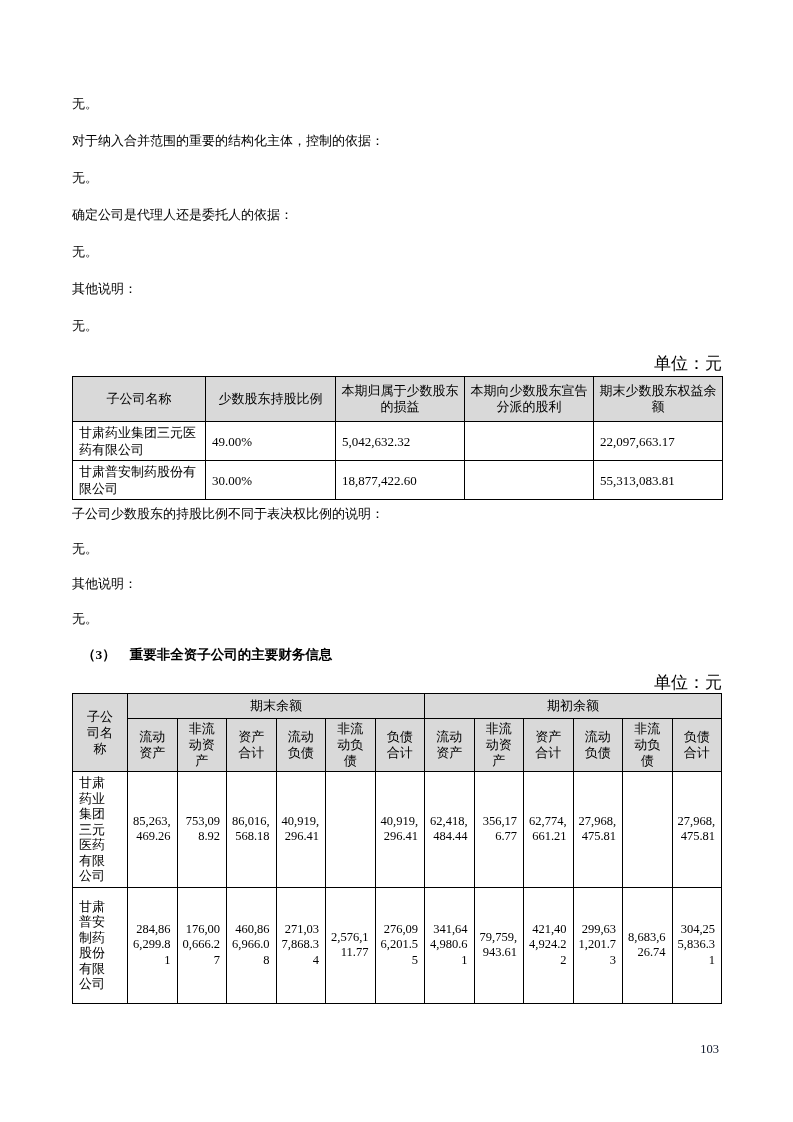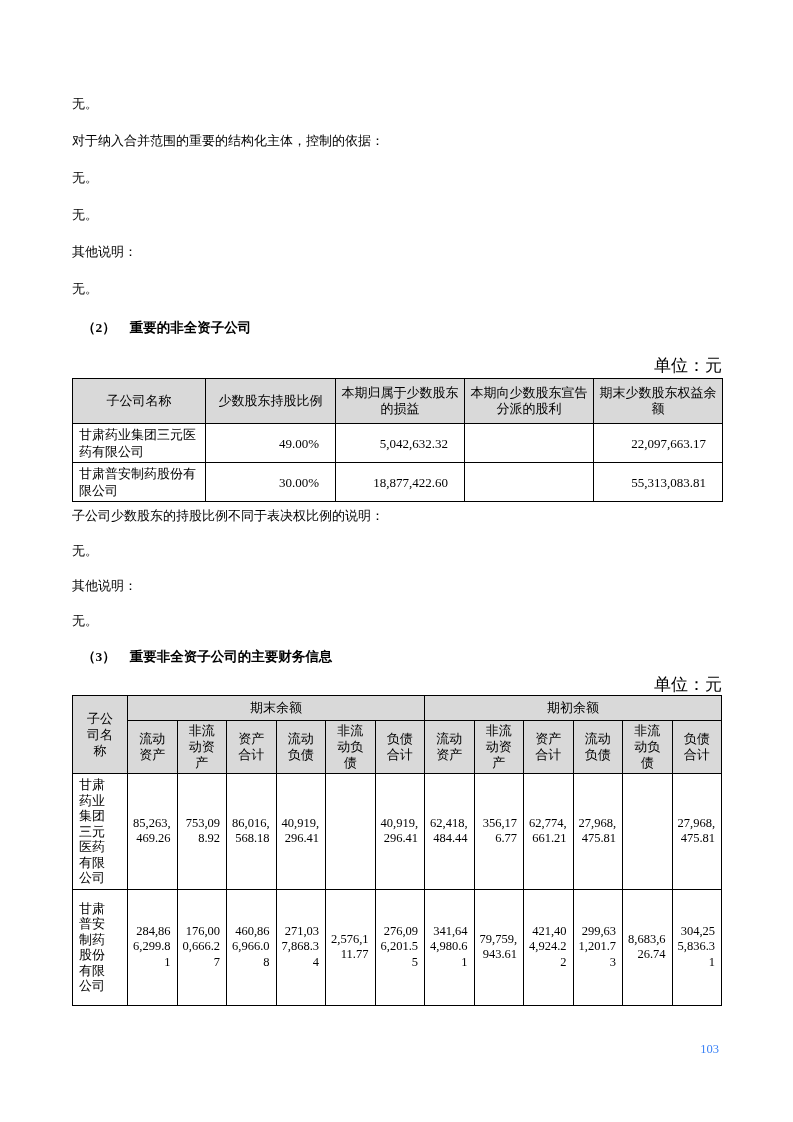--- a/index.html
+++ b/index.html
@@ -24,51 +24,49 @@
   table{border-collapse:collapse;width:650px;table-layout:fixed;border:1.5px solid #000;}
   th,td{border:1px solid #000;overflow:hidden;}
   th{background:#d9d9d9;font-weight:normal;}
 
   
   .t1 tr.h1{height:45px;}
   .t1 tr.d{height:39px;}
   .t1 th{font-size:13px;line-height:16px;text-align:center;vertical-align:middle;padding:2px 5px;}
   .t1 td{font-size:13px;line-height:17px;vertical-align:middle;padding:2px 6px;}
   .t1 td.name{text-align:left;}
-  .t1 td.num{text-align:right;padding-right:16px;}
+  .t1 td.num{text-align:left;padding-right:4px;}
 
   
   .t2 tr.hr1{height:25px;}
   .t2 tr.hr2{height:50px;}
   .t2 tr.dr1{height:112px;}
   .t2 tr.dr2{height:116px;}
   .t2 th{font-size:13px;line-height:16px;text-align:center;vertical-align:middle;padding:2px 5px;word-break:break-all;}
   .t2 th.corner{padding:2px 10px;}
   .t2 td{font-size:12.5px;line-height:15.5px;vertical-align:middle;word-break:break-all;}
   .t2 td.name{text-align:left;padding:3px 14px 3px 6px;font-size:13px;}
   .t2 td.num{text-align:right;padding:2px 6px 2px 3px;}
 
-  .pagenum{position:absolute;top:1042px;right:74px;font-size:12.5px;color:#3b82f6;}
+  .pagenum{position:absolute;top:1042px;right:74px;font-size:12.5px;color:#0f172a;}
 </style>
 </head>
 <body>
 
 <div class="page">
   <div class="content">
 
     <p class="para">无。</p>
     <p class="para">对于纳入合并范围的重要的结构化主体，控制的依据：</p>
     <p class="para">无。</p>
+    <p class="para">确定公司是代理人还是委托人的依据：</p>
     <p class="para">无。</p>
     <p class="para">其他说明：</p>
     <p class="para">无。</p>
 
-    <div class="sec-head">
-      <span class="sec-num">（2）</span><span>重要的非全资子公司</span>
-    </div>
 
     <div class="unit">单位：元</div>
 
     <table class="t1">
       <colgroup>
         <col style="width:133px">
           <col style="width:130px">
           <col style="width:129px">
           <col style="width:129px">
           <col style="width:129px">

